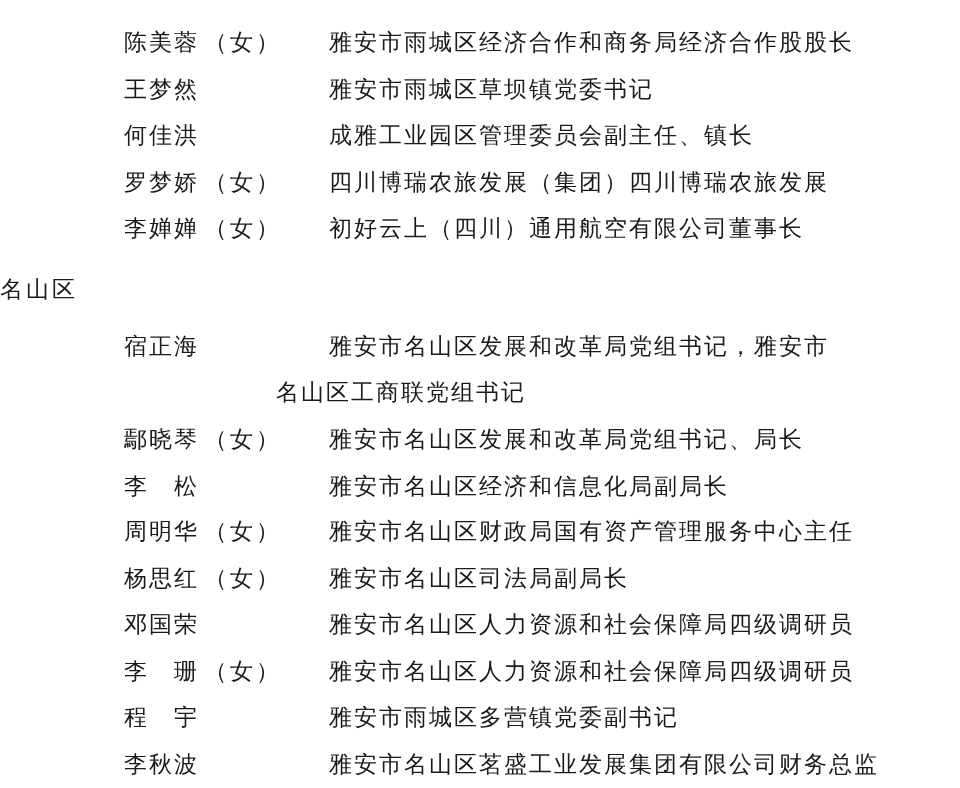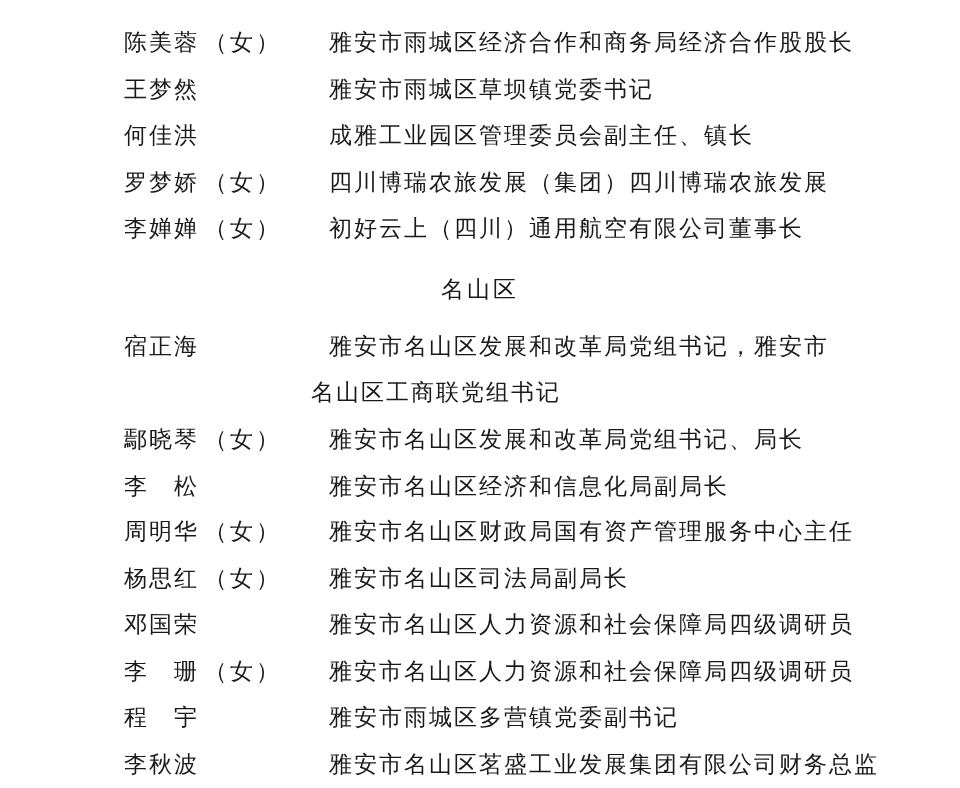--- a/index.html
+++ b/index.html
@@ -49,27 +49,25 @@
       letter-spacing: 2px;
       margin-left: 48px;
     }
     .cont {
       position: absolute;
       left: 276px;
       font-size: 23px;
       line-height: 30px;
       letter-spacing: 2px;
       white-space: nowrap;
-      margin-left: 35px;
     }
     .section-heading {
       position: absolute;
       left: 0;
       width: 960px;
-      text-align: center;
       top: 274px;
       font-size: 23px;
       line-height: 30px;
       letter-spacing: 3px;
     }
   </style>
 </head>
 <body>
 
 <div class="doc">

